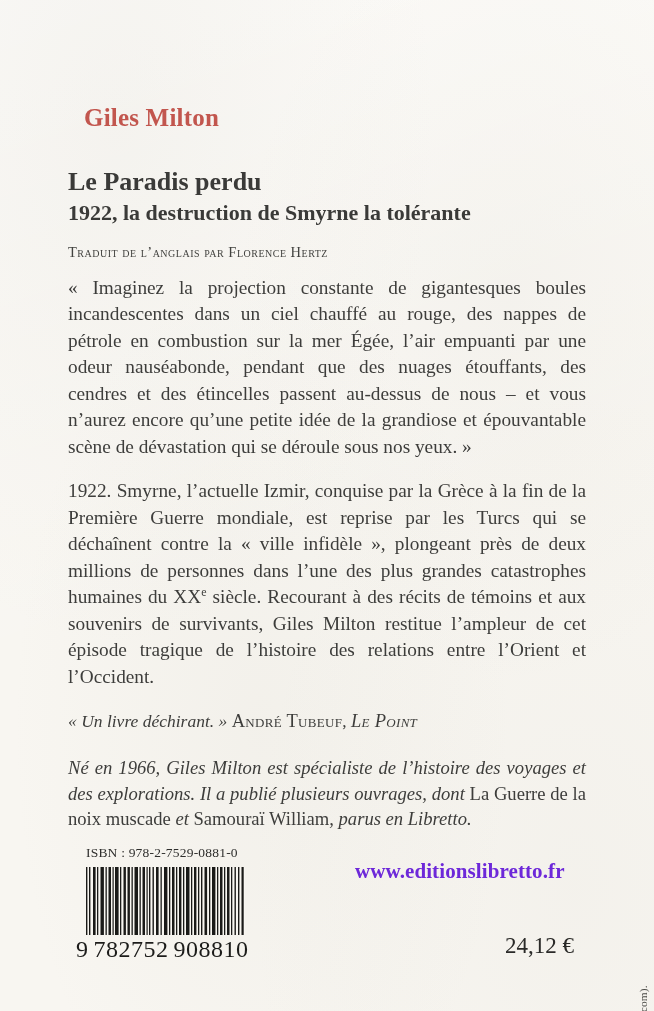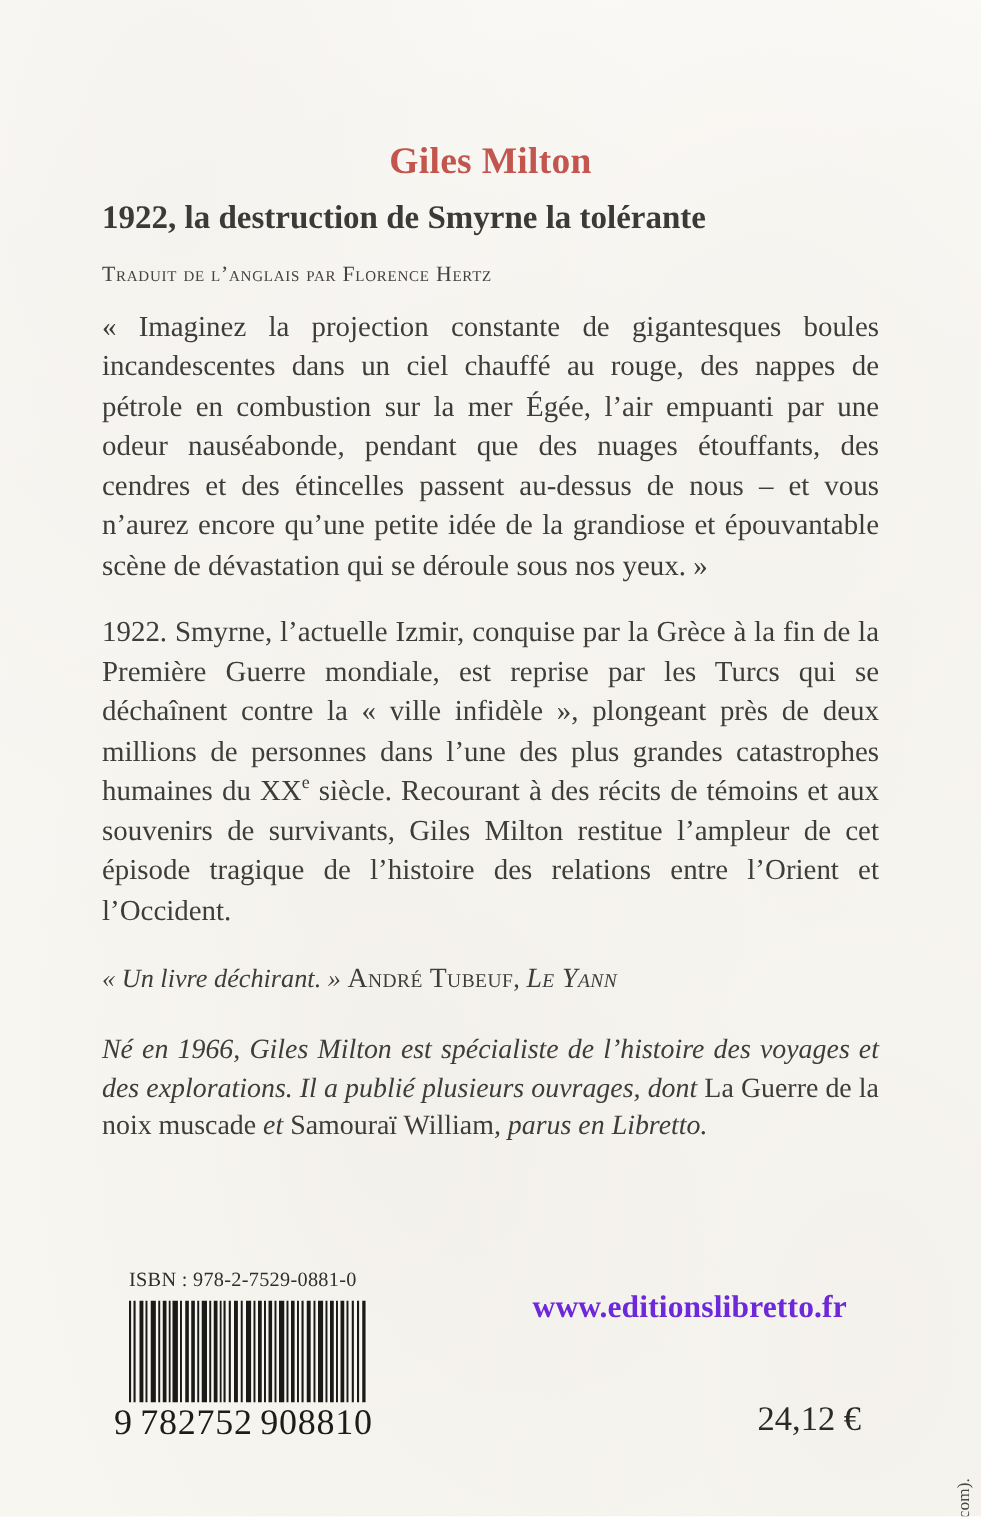--- a/index.html
+++ b/index.html
@@ -35,24 +35,23 @@
     left: 68px;
     top: 0;
     width: 518px;
   }
 
   .author {
     color: #c2564e;
     font-size: 25px;
     font-weight: bold;
     letter-spacing: .2px;
-    margin: 6px;
+    margin: 16px;
     padding-top: 88px;
     line-height: 1.1;
-    text-align: center;
   }
   .title {
     color: #3a3a38;
     font-size: 26px;
     font-weight: bold;
     margin: 0;
     padding-top: 19px;
     line-height: 1.15;
   }
   .subtitle {
@@ -188,30 +187,31 @@
 </head>
 <body>
 
 <div class="cover">
   <div class="paper-grain"></div>
 
   <div class="content">
 
     <h1 class="author">Giles Milton</h1>
 
+    <h2 class="title">Le Paradis perdu</h2>
 
     <h3 class="subtitle">1922, la destruction de Smyrne la tolérante</h3>
 
     <p class="translator">Traduit de l’anglais par Florence Hertz</p>
 
     <p class="body-text para-quote">« Imaginez la projection constante de gigantesques boules incandescentes dans un ciel chauffé au rouge, des nappes de pétrole en combustion sur la mer Égée, l’air empuanti par une odeur nauséabonde, pendant que des nuages étouffants, des cendres et des étincelles passent au-dessus de nous – et vous n’aurez encore qu’une petite idée de la grandiose et épouvantable scène de dévastation qui se déroule sous nos yeux. »</p>
 
     <p class="body-text para-synopsis"><span>1922. Smyrne, l’actuelle Izmir, conquise par la Grèce à la fin de la Première Guerre mondiale, est reprise par les Turcs qui se déchaînent contre la « ville infidèle », plongeant près de deux millions de personnes dans l’une des plus grandes catastrophes humaines du XX</span><span class="sup">e</span><span> siècle. Recourant à des récits de témoins et aux souvenirs de survivants, Giles Milton restitue l’ampleur de cet épisode tragique de l’histoire des relations entre l’Orient et l’Occident.</span></p>
 
-    <p class="press"><span class="q">« Un livre déchirant. »</span> <span class="critic">André Tubeuf</span><span>,</span> <span class="outlet">Le Yann</span></p>
+    <p class="press"><span class="q">« Un livre déchirant. »</span> <span class="critic">André Tubeuf</span><span>,</span> <span class="outlet">Le Point</span></p>
 
     <p class="bio"><span>Né en 1966, Giles Milton est spécialiste de l’histoire des voyages et des explorations. Il a publié plusieurs ouvrages, dont </span><span class="roman">La Guerre de la noix muscade</span><span> et </span><span class="roman">Samouraï William</span><span>, parus en Libretto.</span></p>
 
   </div>
 
   <div class="footer">
 
     <div class="barcode-block">
       <div class="isbn">ISBN : 978-2-7529-0881-0</div>
       <svg class="barcode" viewBox="0 0 160 68" preserveAspectRatio="none">

